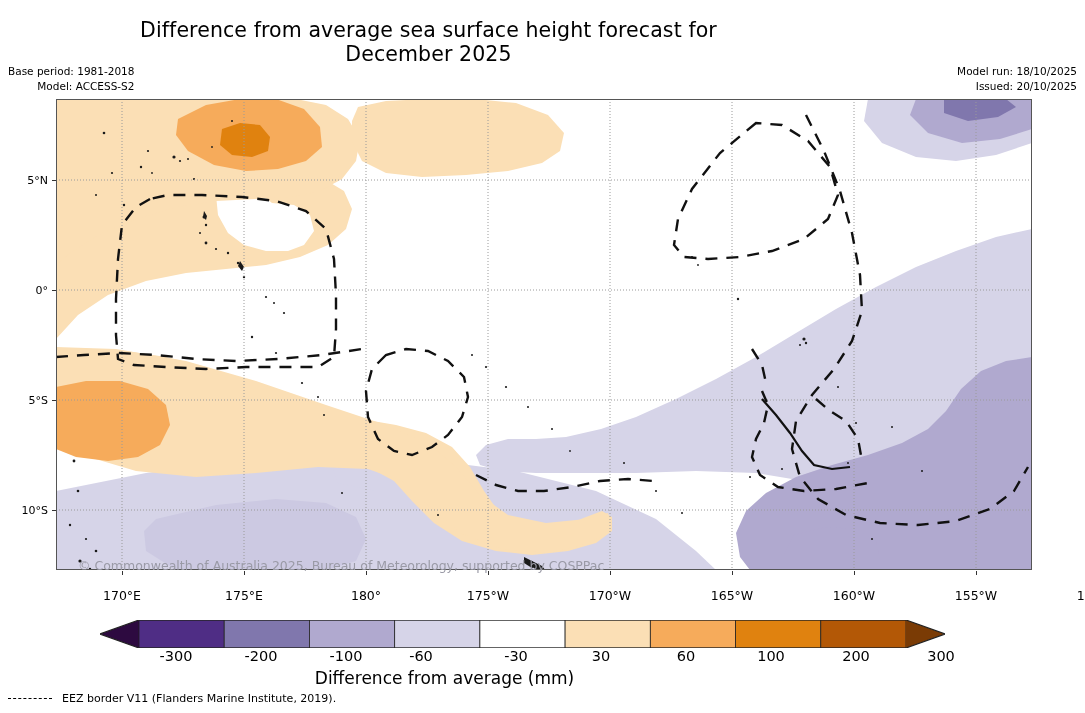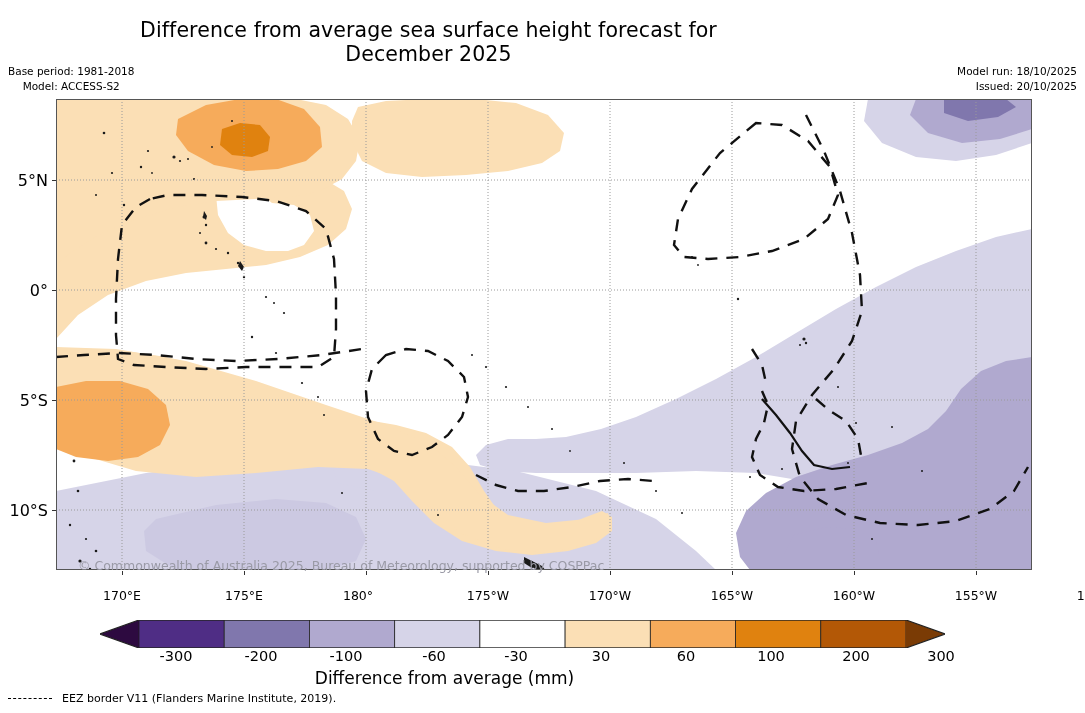--- a/index.html
+++ b/index.html
@@ -31,40 +31,40 @@
     white-space: pre-line;
     letter-spacing: 0.1px;
   }
   
   .corner-note {
     position: absolute;
     font-size: 10.5px;
     line-height: 14.5px;
     color: #000;
   }
-  .corner-note.left  { left: 8px;  top: 64px; text-align: center; }
+  .corner-note.left  { left: 8px;  top: 64px; text-align: right; }
   .corner-note.right { right: 8px; top: 64px; text-align: right; }
   .corner-note div { white-space: nowrap; }
 
   
   #map-axes {
     position: absolute;
     left: 56px; top: 99px;
     width: 976px; height: 471px;
     background: #ffffff;
     overflow: hidden;
   }
   #map-svg { display:block; width: 976px; height: 471px; }
 
   
 
   .ytick {
     position: absolute;
     right: 1037px;
-    font-size: 16px;
+    font-size: 11px;
     color: #000;
     text-align: right;
     white-space: nowrap;
     transform: translateY(-50%);
   }
   .xtick {
     position: absolute;
     top: 588px;
     font-size: 12.5px;
     color: #000;
@@ -378,21 +378,21 @@
   <div class="ytick" style="top:400px;margin-left:40px;">5°S</div>
   <div class="ytick" style="top:510px;">10°S</div>
 
   <div class="tickmark-y" style="left:52px;  top:180px;"></div>
   <div class="tickmark-y" style="left:52px;  top:290px;"></div>
   <div class="tickmark-y" style="left:52px;  top:400px;"></div>
   <div class="tickmark-y" style="left:52px;  top:510px;"></div>
 
   <div class="xtick" style="left:122px;">170°E</div>
   <div class="xtick" style="left:244px;">175°E</div>
-  <div class="xtick" style="left:358px;">180°</div>
+  <div class="xtick" style="left:366px;">180°</div>
   <div class="xtick" style="left:488px;">175°W</div>
   <div class="xtick" style="left:610px;">170°W</div>
   <div class="xtick" style="left:732px;">165°W</div>
   <div class="xtick" style="left:854px;">160°W</div>
   <div class="xtick" style="left:976px;">155°W</div>
   <div class="xtick" style="left:1098px;">150°W</div>
 
   <div class="tickmark-x" style="left:122px; top:571px;"></div>
   <div class="tickmark-x" style="left:244px; top:571px;"></div>
   <div class="tickmark-x" style="left:366px; top:571px;"></div>
@@ -421,21 +421,21 @@
 
       <polygon id="cb-over" points="845,14 806,0 806,28" fill="#7a3b05"></polygon>
 
       <polygon points="0,14 39,0 806,0 845,14 806,28 39,28" fill="none" stroke="#222" stroke-width="1.2"></polygon>
     </svg>
   </div>
 
   <div class="cb-tick" style="left:176px;">-300</div>
   <div class="cb-tick" style="left:261px;">-200</div>
   <div class="cb-tick" style="left:346px;">-100</div>
-  <div class="cb-tick" style="left:434px;">-60</div>
+  <div class="cb-tick" style="left:421px;">-60</div>
   <div class="cb-tick" style="left:516px;">-30</div>
   <div class="cb-tick" style="left:601px;">30</div>
   <div class="cb-tick" style="left:686px;">60</div>
   <div class="cb-tick" style="left:771px;">100</div>
   <div class="cb-tick" style="left:856px;">200</div>
   <div class="cb-tick" style="left:941px;">300</div>
 
   <div class="cb-label">Difference from average (mm)</div>
 
   <div id="footer-legend">

